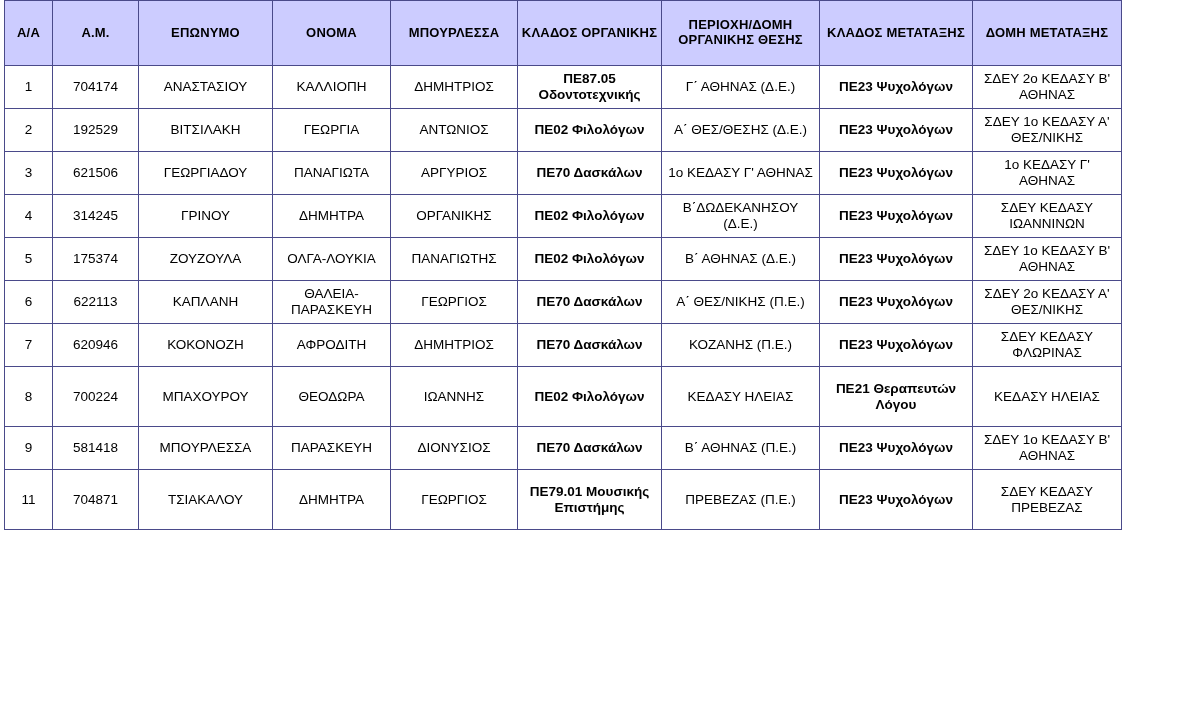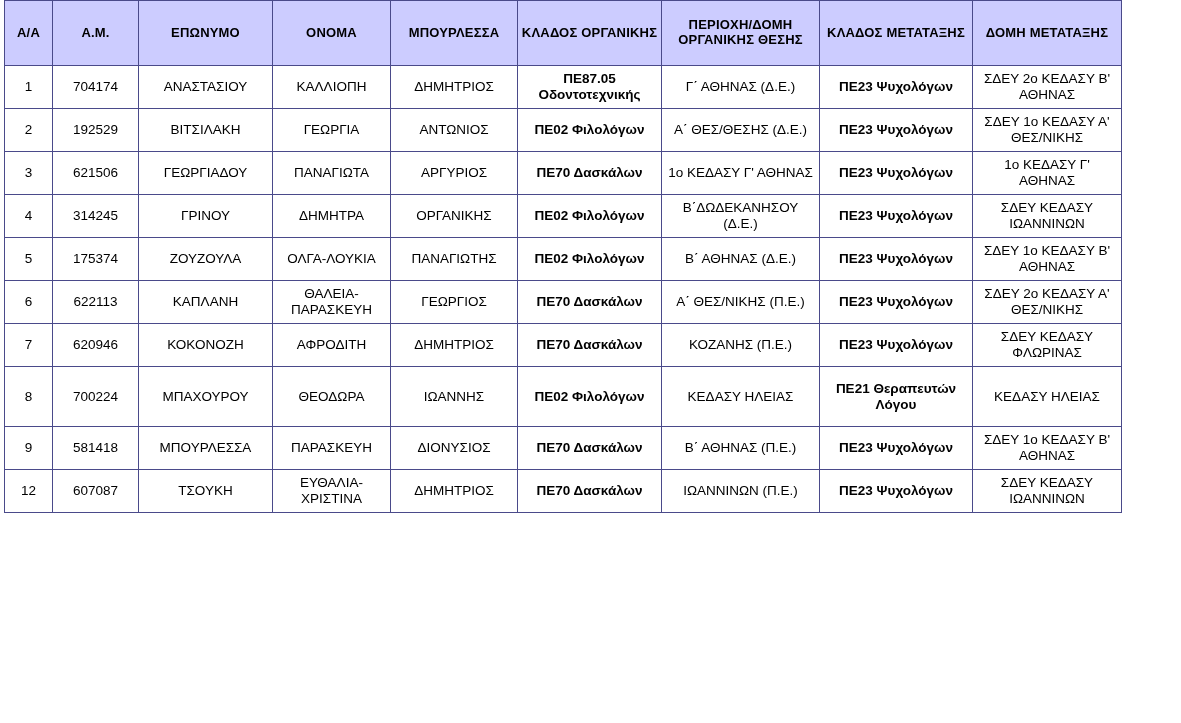--- a/index.html
+++ b/index.html
@@ -182,26 +182,26 @@
         <td>9</td>
         <td>581418</td>
         <td>ΜΠΟΥΡΛΕΣΣΑ</td>
         <td>ΠΑΡΑΣΚΕΥΗ</td>
         <td>ΔΙΟΝΥΣΙΟΣ</td>
         <td class="bold">ΠΕ70 Δασκάλων</td>
         <td>Β΄ ΑΘΗΝΑΣ (Π.Ε.)</td>
         <td class="bold">ΠΕ23 Ψυχολόγων</td>
         <td class="left">ΣΔΕΥ 1ο ΚΕΔΑΣΥ Β' ΑΘΗΝΑΣ</td>
       </tr>
-      <tr>
-        <td>12</td>
-        <td>607087</td>
-        <td>ΤΣΟΥΚΗ</td>
-        <td>ΕΥΘΑΛΙΑ-ΧΡΙΣΤΙΝΑ</td>
-        <td>ΔΗΜΗΤΡΙΟΣ</td>
-        <td class="bold">ΠΕ70 Δασκάλων</td>
-        <td>ΙΩΑΝΝΙΝΩΝ (Π.Ε.)</td>
-        <td class="bold">ΠΕ23 Ψυχολόγων</td>
-        <td class="left">ΣΔΕΥ ΚΕΔΑΣΥ ΙΩΑΝΝΙΝΩΝ</td>
+      <tr class="tall">
+        <td>11</td>
+        <td>704871</td>
+        <td>ΤΣΙΑΚΑΛΟΥ</td>
+        <td>ΔΗΜΗΤΡΑ</td>
+        <td>ΓΕΩΡΓΙΟΣ</td>
+        <td class="bold">ΠΕ79.01 Μουσικής Επιστήμης</td>
+        <td>ΠΡΕΒΕΖΑΣ (Π.Ε.)</td>
+        <td class="bold">ΠΕ23 Ψυχολόγων</td>
+        <td class="left">ΣΔΕΥ ΚΕΔΑΣΥ ΠΡΕΒΕΖΑΣ</td>
       </tr>
     </tbody>
   </table>
 </div>
 
 </body></html>

